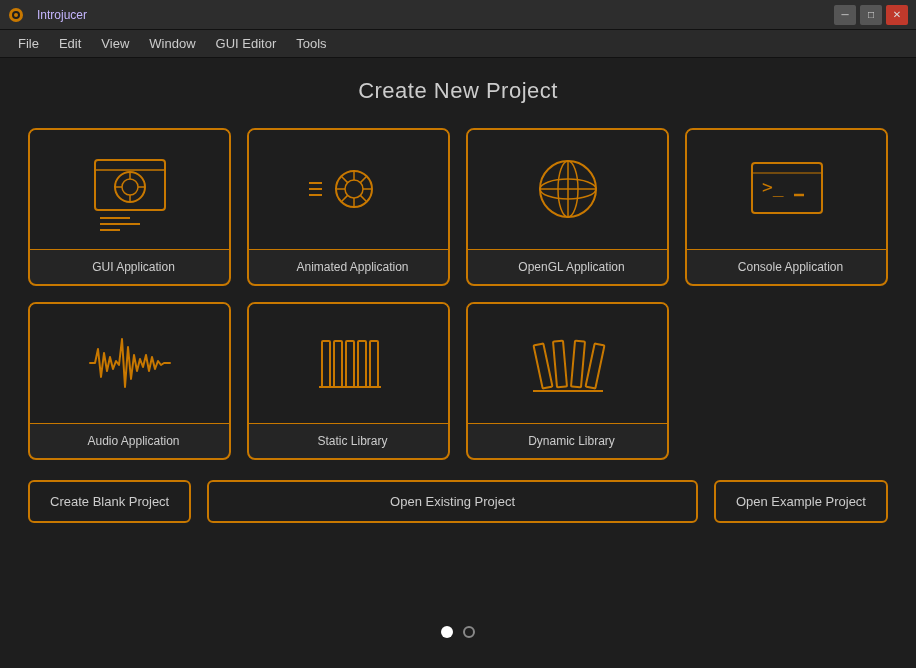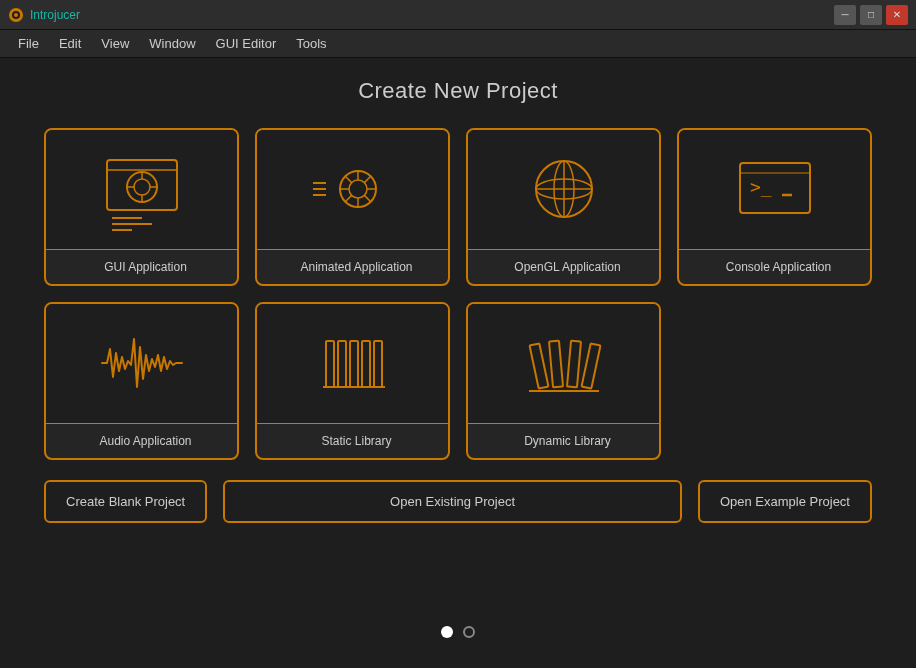--- a/index.html
+++ b/index.html
@@ -22,23 +22,24 @@
       padding: 0 8px;
       border-bottom: 1px solid #111;
       flex-shrink: 0;
     }
     .title-bar-icon {
       width: 16px;
       height: 16px;
       margin-right: 6px;
     }
     .title-bar-title {
-      color: #14b8a6;
+      color: #c4b5fd;
       font-size: 12px;
       flex: 1;
+      margin-left: 7px;
     }
     .title-bar-controls {
       display: flex;
       gap: 4px;
     }
     .title-bar-btn {
       width: 22px;
       height: 20px;
       background: #555;
       border: none;
@@ -72,21 +73,21 @@
       border-radius: 3px;
       text-align: right;
     }
 
     
     .main {
       flex: 1;
       display: flex;
       flex-direction: column;
       align-items: center;
-      padding: 20px 44px;
+      padding: 20px 28px;
       background: #1e1e1e;
     }
 
     .page-title {
       color: #cccccc;
       font-size: 22px;
       font-weight: 300;
       margin-bottom: 24px;
       letter-spacing: 0.5px;
     }

